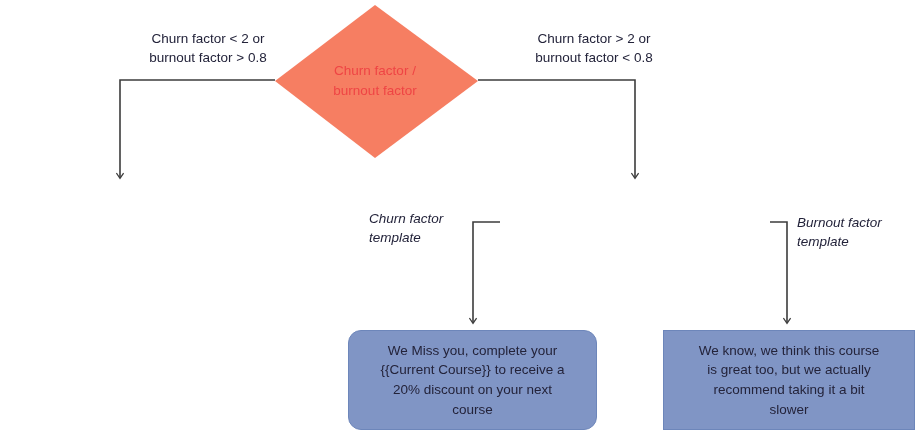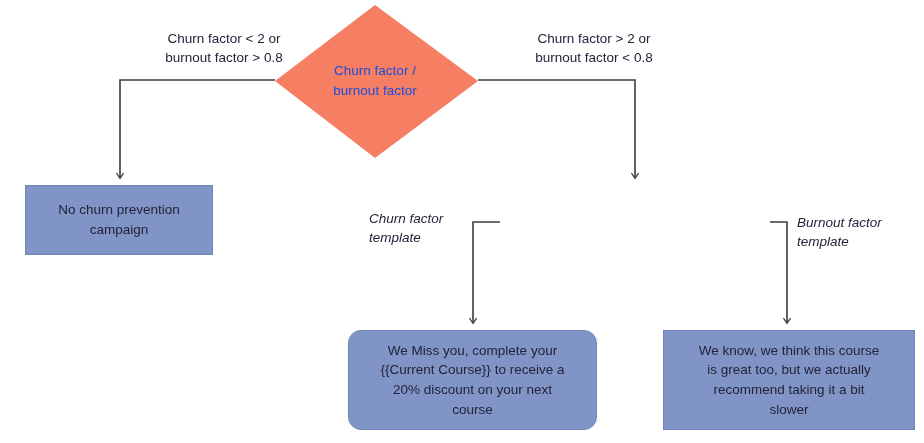--- a/index.html
+++ b/index.html
@@ -58,30 +58,30 @@
     font-size: 13.5px;
     line-height: 1.45;
     white-space: pre-line;
   }
   .diamond-label {
     position: absolute;
     width: 160px;
     left: 295px;
     top: 61px;
     text-align: center;
-    color: #1d4ed8;
+    color: #ef4444;
     font-size: 13.5px;
     line-height: 1.45;
     white-space: pre-line;
   }
   #node-no-campaign      { left: 25px;  top: 185px; width: 188px; height: 70px; }
   #node-send-campaign    { left: 500px; top: 185px; width: 270px; height: 70px; }
   #node-churn-message    { left: 348px; top: 330px; width: 249px; height: 100px; border-radius: 13px; }
   #node-burnout-message  { left: 663px; top: 330px; width: 252px; height: 100px; }
-  #label-left-condition  { left: 114px;  top: 30px; }
+  #label-left-condition  { left: 98px;  top: 30px; }
   #label-right-condition { left: 484px; top: 30px; }
   #label-churn-template   { left: 369px; top: 210px; }
   #label-burnout-template { left: 797px; top: 214px; }
 </style>
 </head>
 <body>
 
 <div class="canvas">
 
   <svg class="connectors" width="924" height="443" viewBox="0 0 924 443" xmlns="http://www.w3.org/2000/svg">
@@ -101,24 +101,20 @@
 
   <div class="diamond-label">Churn factor /
 burnout factor</div>
 
   <div class="txt cond" id="label-left-condition">Churn factor &lt; 2 or
 burnout factor &gt; 0.8</div>
 
   <div class="txt cond" id="label-right-condition">Churn factor &gt; 2 or
 burnout factor &lt; 0.8</div>
 
-  <div class="node" id="node-no-campaign">
-    <span>No churn prevention
-campaign</span>
-  </div>
 
 
   <div class="txt edge-label" id="label-churn-template">Churn factor
 template</div>
 
   <div class="txt edge-label" id="label-burnout-template">Burnout factor
 template</div>
 
   <div class="node" id="node-churn-message">
     <span>We Miss you, complete your

